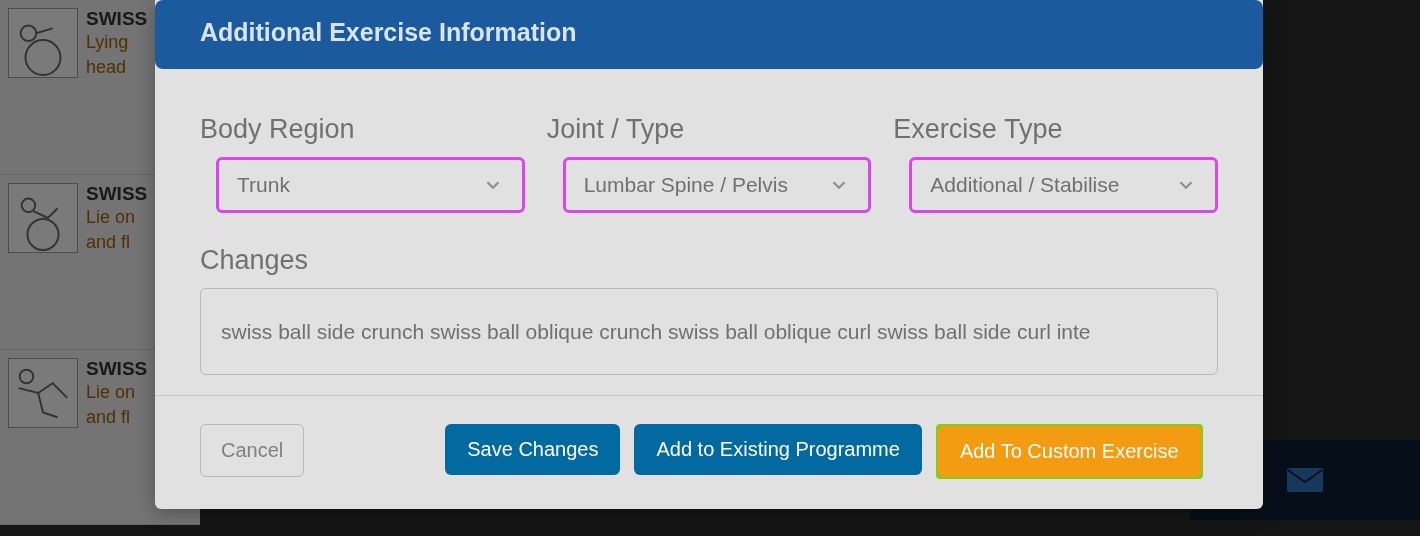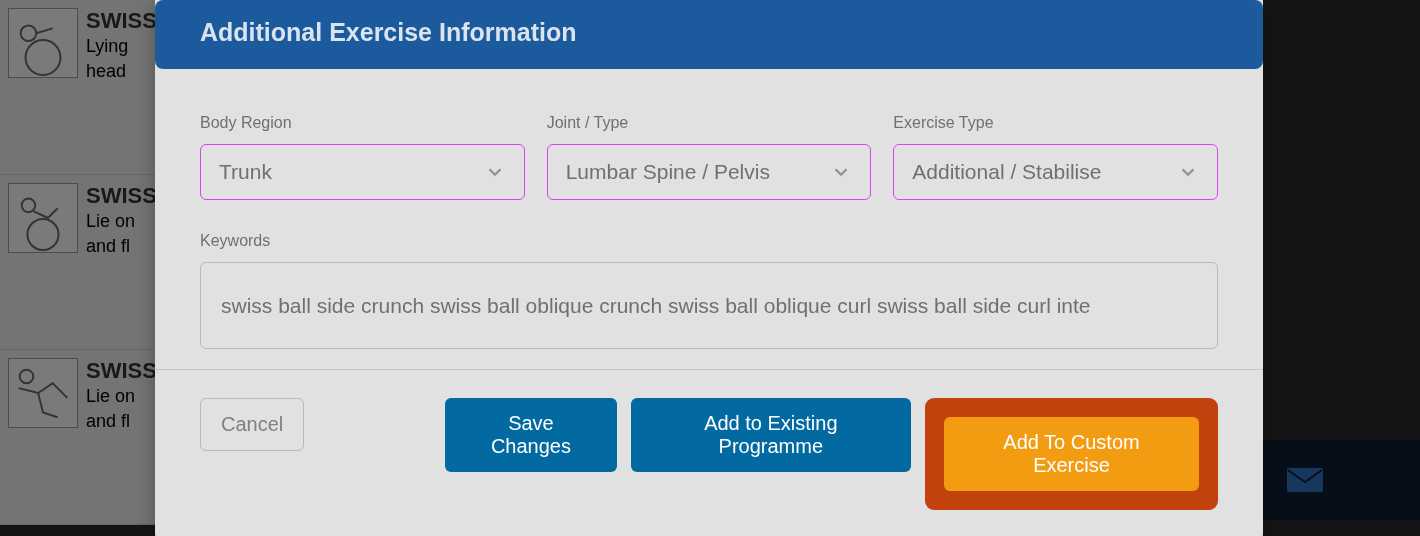--- a/index.html
+++ b/index.html
@@ -43,27 +43,27 @@
       background: #f5f5f5;
       border: 1px solid #999;
       flex-shrink: 0;
     }
     .exercise-text {
       flex: 1;
       overflow: hidden;
     }
     .exercise-title {
       font-weight: bold;
-      font-size: 22px;
+      font-size: 19px;
       color: #333;
       white-space: nowrap;
     }
     .exercise-desc {
       font-size: 18px;
-      color: #000000;
+      color: #a16207;
       line-height: 1.4;
     }
     .right-sidebar {
       position: absolute;
       right: 0;
       top: 440px;
       width: 230px;
       height: 80px;
       background: #0d1f33;
       display: flex;
@@ -110,33 +110,34 @@
       gap: 22px;
       margin-bottom: 32px;
     }
     .field-group {
       flex: 1;
       display: flex;
       flex-direction: column;
     }
     .field-label {
       color: #707070;
-      font-size: 16px;
+      font-size: 27px;
       margin-bottom: 12px;
     }
     .select-wrap {
       position: relative;
-      border: 1px solid #d946ef;
+      border: 3px solid #d946ef;
       border-radius: 6px;
       background: #e1e1e1;
       height: 56px;
       display: flex;
       align-items: center;
       padding: 0 18px;
       cursor: pointer;
+      margin-left: 16px;
     }
     .select-value {
       color: #707070;
       font-size: 21px;
       flex: 1;
     }
     .chevron {
       width: 22px;
       height: 22px;
       stroke: #909090;
@@ -177,23 +178,23 @@
     }
     .btn-primary {
       background: #0369a1;
       color: #fff;
     }
     .btn-highlight {
       background: #f39c12;
       color: #fff;
     }
     .highlight-wrap {
-      background: #c2410c;
-      padding: 19px;
-      border-radius: 9px;
+      background: #84cc16;
+      padding: 2px;
+      border-radius: 4px;
       display: inline-block;
     }
     .spacer {
       flex: 0 0 113px;
     }
     .thumb-svg {
       width: 100%;
       height: 100%;
     }
   </style>
@@ -283,21 +284,21 @@
         <div class="field-label">Exercise Type</div>
         <div class="select-wrap">
           <span class="select-value">Additional / Stabilise</span>
           <svg class="chevron" viewBox="0 0 24 24">
               <polyline points="6 9 12 15 18 9"></polyline>
             </svg>
         </div>
       </div>
     </div>
     <div class="field-group">
-      <div class="field-label">Keywords</div>
+      <div class="field-label">Changes</div>
       <input type="text" class="text-input" value="swiss ball side crunch swiss ball oblique crunch swiss ball oblique curl swiss ball side curl inte" style="">
     </div>
   </div>
   <div class="modal-footer">
     <button class="btn btn-cancel">Cancel</button>
     <div class="spacer"></div>
     <button class="btn btn-primary">Save Changes</button>
     <button class="btn btn-primary">Add to Existing Programme</button>
     <div class="highlight-wrap">
       <button class="btn btn-highlight">Add To Custom Exercise</button>

